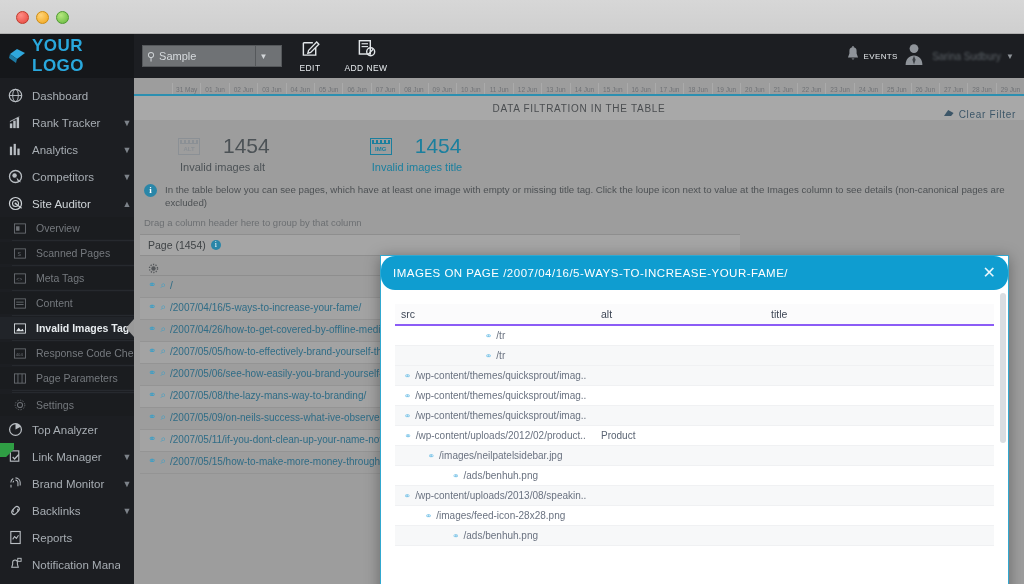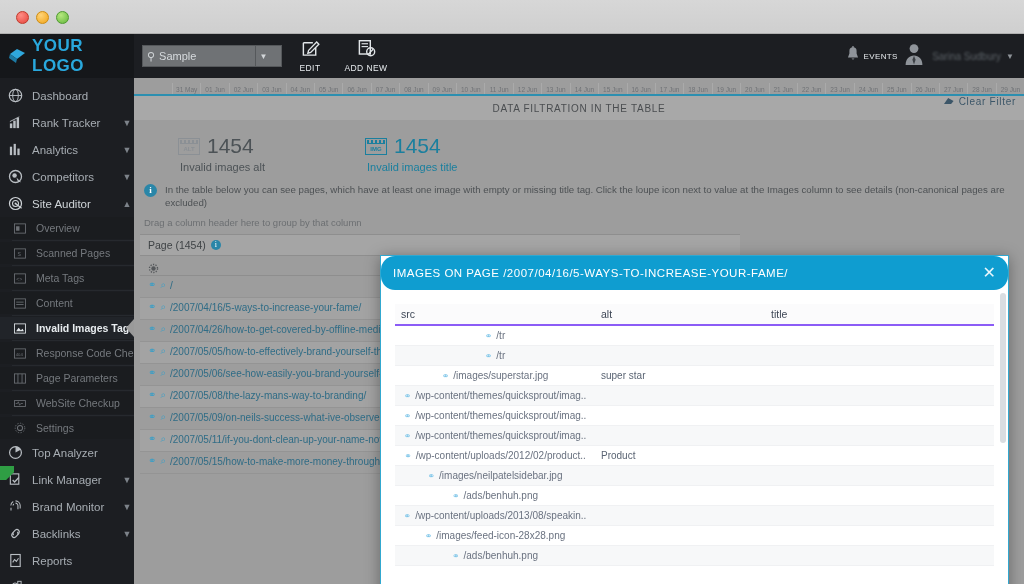--- a/index.html
+++ b/index.html
@@ -126,25 +126,25 @@
     border-left:1px solid #aaa; height:11px; line-height:13px;
     white-space:nowrap;
   }
   .filterbar {
     height:24px; background:#a8a8a8; display:flex; align-items:center;
     justify-content:center; position:relative;
     font-size:10px; color:#4a4d50; letter-spacing:0.7px;
   }
   .clearfilter {
     position:absolute; right:8px; top:0; height:24px; display:flex;
-    align-items:flex-start; gap:4px; font-size:10px; color:#3c5668; cursor:pointer;
+    align-items:flex-end; gap:4px; font-size:10px; color:#3c5668; cursor:pointer;
   }
   .stats { display:flex; padding:14px 0 8px 44px; gap:100px; }
   .stat { display:flex; flex-direction:column; }
-  .stat-top { display:flex; align-items:center; gap:7px; }
+  .stat-top { display:flex; align-items:center; gap:23px; }
   .stat-num { font-size:21px; color:#4c5256; }
   .stat-lbl { font-size:11px; color:#4c5256; margin-top:3px; padding-left:2px; }
   .stat.teal .stat-num, .stat.teal .stat-lbl { color:#1a7f9e; }
   .imgicon {
     width:22px; height:17px; border:1.5px solid #8b9095; position:relative; background:transparent;
   }
   .imgicon::before{
     content:""; position:absolute; left:1px; right:1px; top:1px; height:3px;
     border-bottom:1px solid #8b9095;
     background:repeating-linear-gradient(90deg,#8b9095 0 2px, transparent 2px 4px);
@@ -385,29 +385,20 @@
           <span class="ico">
             <svg width="12" height="11" viewBox="0 0 14 12">
                 <rect x="0.6" y="0.6" width="12.8" height="10.8" fill="none" stroke="#6c7075" stroke-width="1"></rect>
                 <line x1="4.6" y1="0.6" x2="4.6" y2="11.4" stroke="#6c7075"></line>
                 <line x1="9.4" y1="0.6" x2="9.4" y2="11.4" stroke="#6c7075"></line>
               </svg>
           </span>
           <span class="lbl">Page Parameters</span>
         </div>
         <div class="nav-sep"></div>
-        <div class="nav-item sub">
-          <span class="ico">
-            <svg width="12" height="11" viewBox="0 0 14 12">
-                <rect x="0.6" y="2.6" width="12.8" height="6.8" fill="none" stroke="#6c7075" stroke-width="1"></rect>
-                <path d="M2 6 l2 0 l1 -2 l1.6 4 l1.4 -2 l2.4 0" stroke="#6c7075" fill="none" stroke-width="0.9"></path>
-              </svg>
-          </span>
-          <span class="lbl">WebSite Checkup</span>
-        </div>
         <div class="nav-sep"></div>
         <div class="nav-item sub">
           <span class="ico">
             <svg width="12" height="12" viewBox="0 0 14 14">
                 <circle cx="7" cy="7" r="3" fill="none" stroke="#6c7075" stroke-width="1.2"></circle>
                 <circle cx="7" cy="7" r="5.6" fill="none" stroke="#6c7075" stroke-width="1" stroke-dasharray="1.6 1.6"></circle>
               </svg>
           </span>
           <span class="lbl">Settings</span>
         </div>
@@ -700,25 +691,20 @@
               <tr>
                 <td class="src"><span class="chain">⚭</span><span>/tr</span></td>
                 <td></td>
                 <td></td>
               </tr>
               <tr class="alt">
                 <td class="src"><span class="chain">⚭</span><span>/tr</span></td>
                 <td></td>
                 <td></td>
               </tr>
-              <tr>
-                <td class="src"><span class="chain">⚭</span><span>/images/superstar.jpg</span></td>
-                <td>super star</td>
-                <td></td>
-              </tr>
               <tr class="alt">
                 <td class="src"><span class="chain">⚭</span><span>/wp-content/themes/quicksprout/imag..</span></td>
                 <td></td>
                 <td></td>
               </tr>
               <tr>
                 <td class="src"><span class="chain">⚭</span><span>/wp-content/themes/quicksprout/imag..</span></td>
                 <td></td>
                 <td></td>
               </tr>

